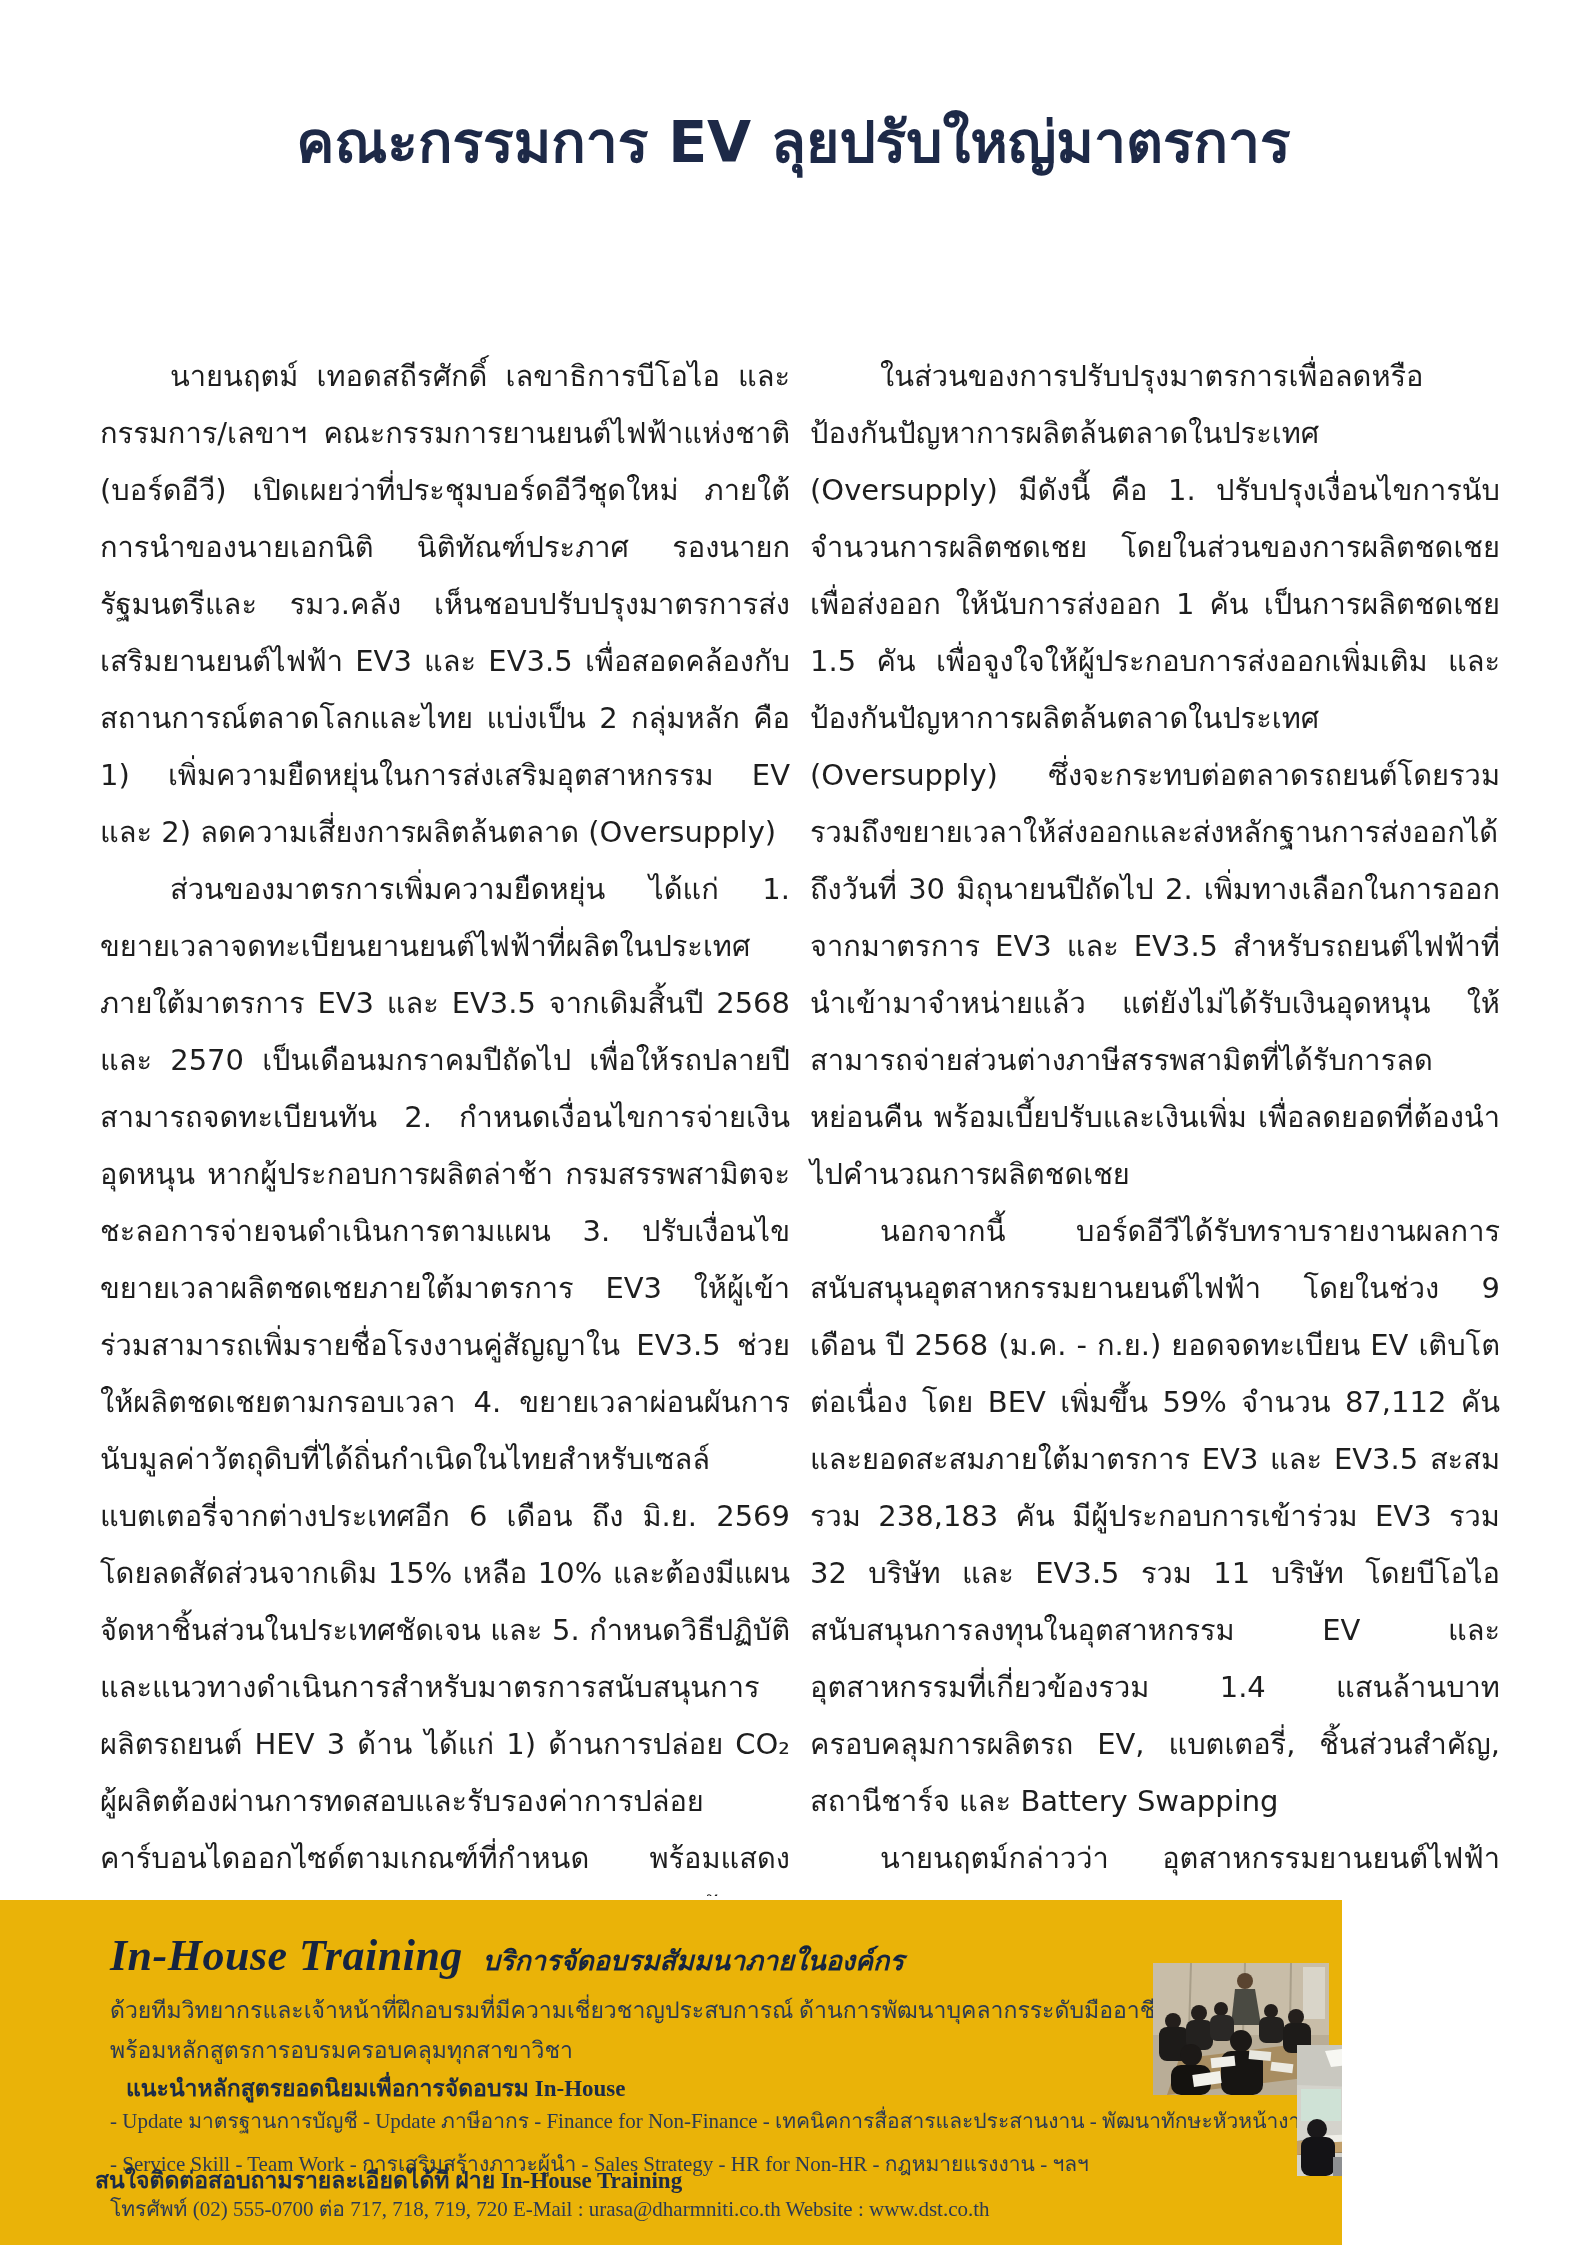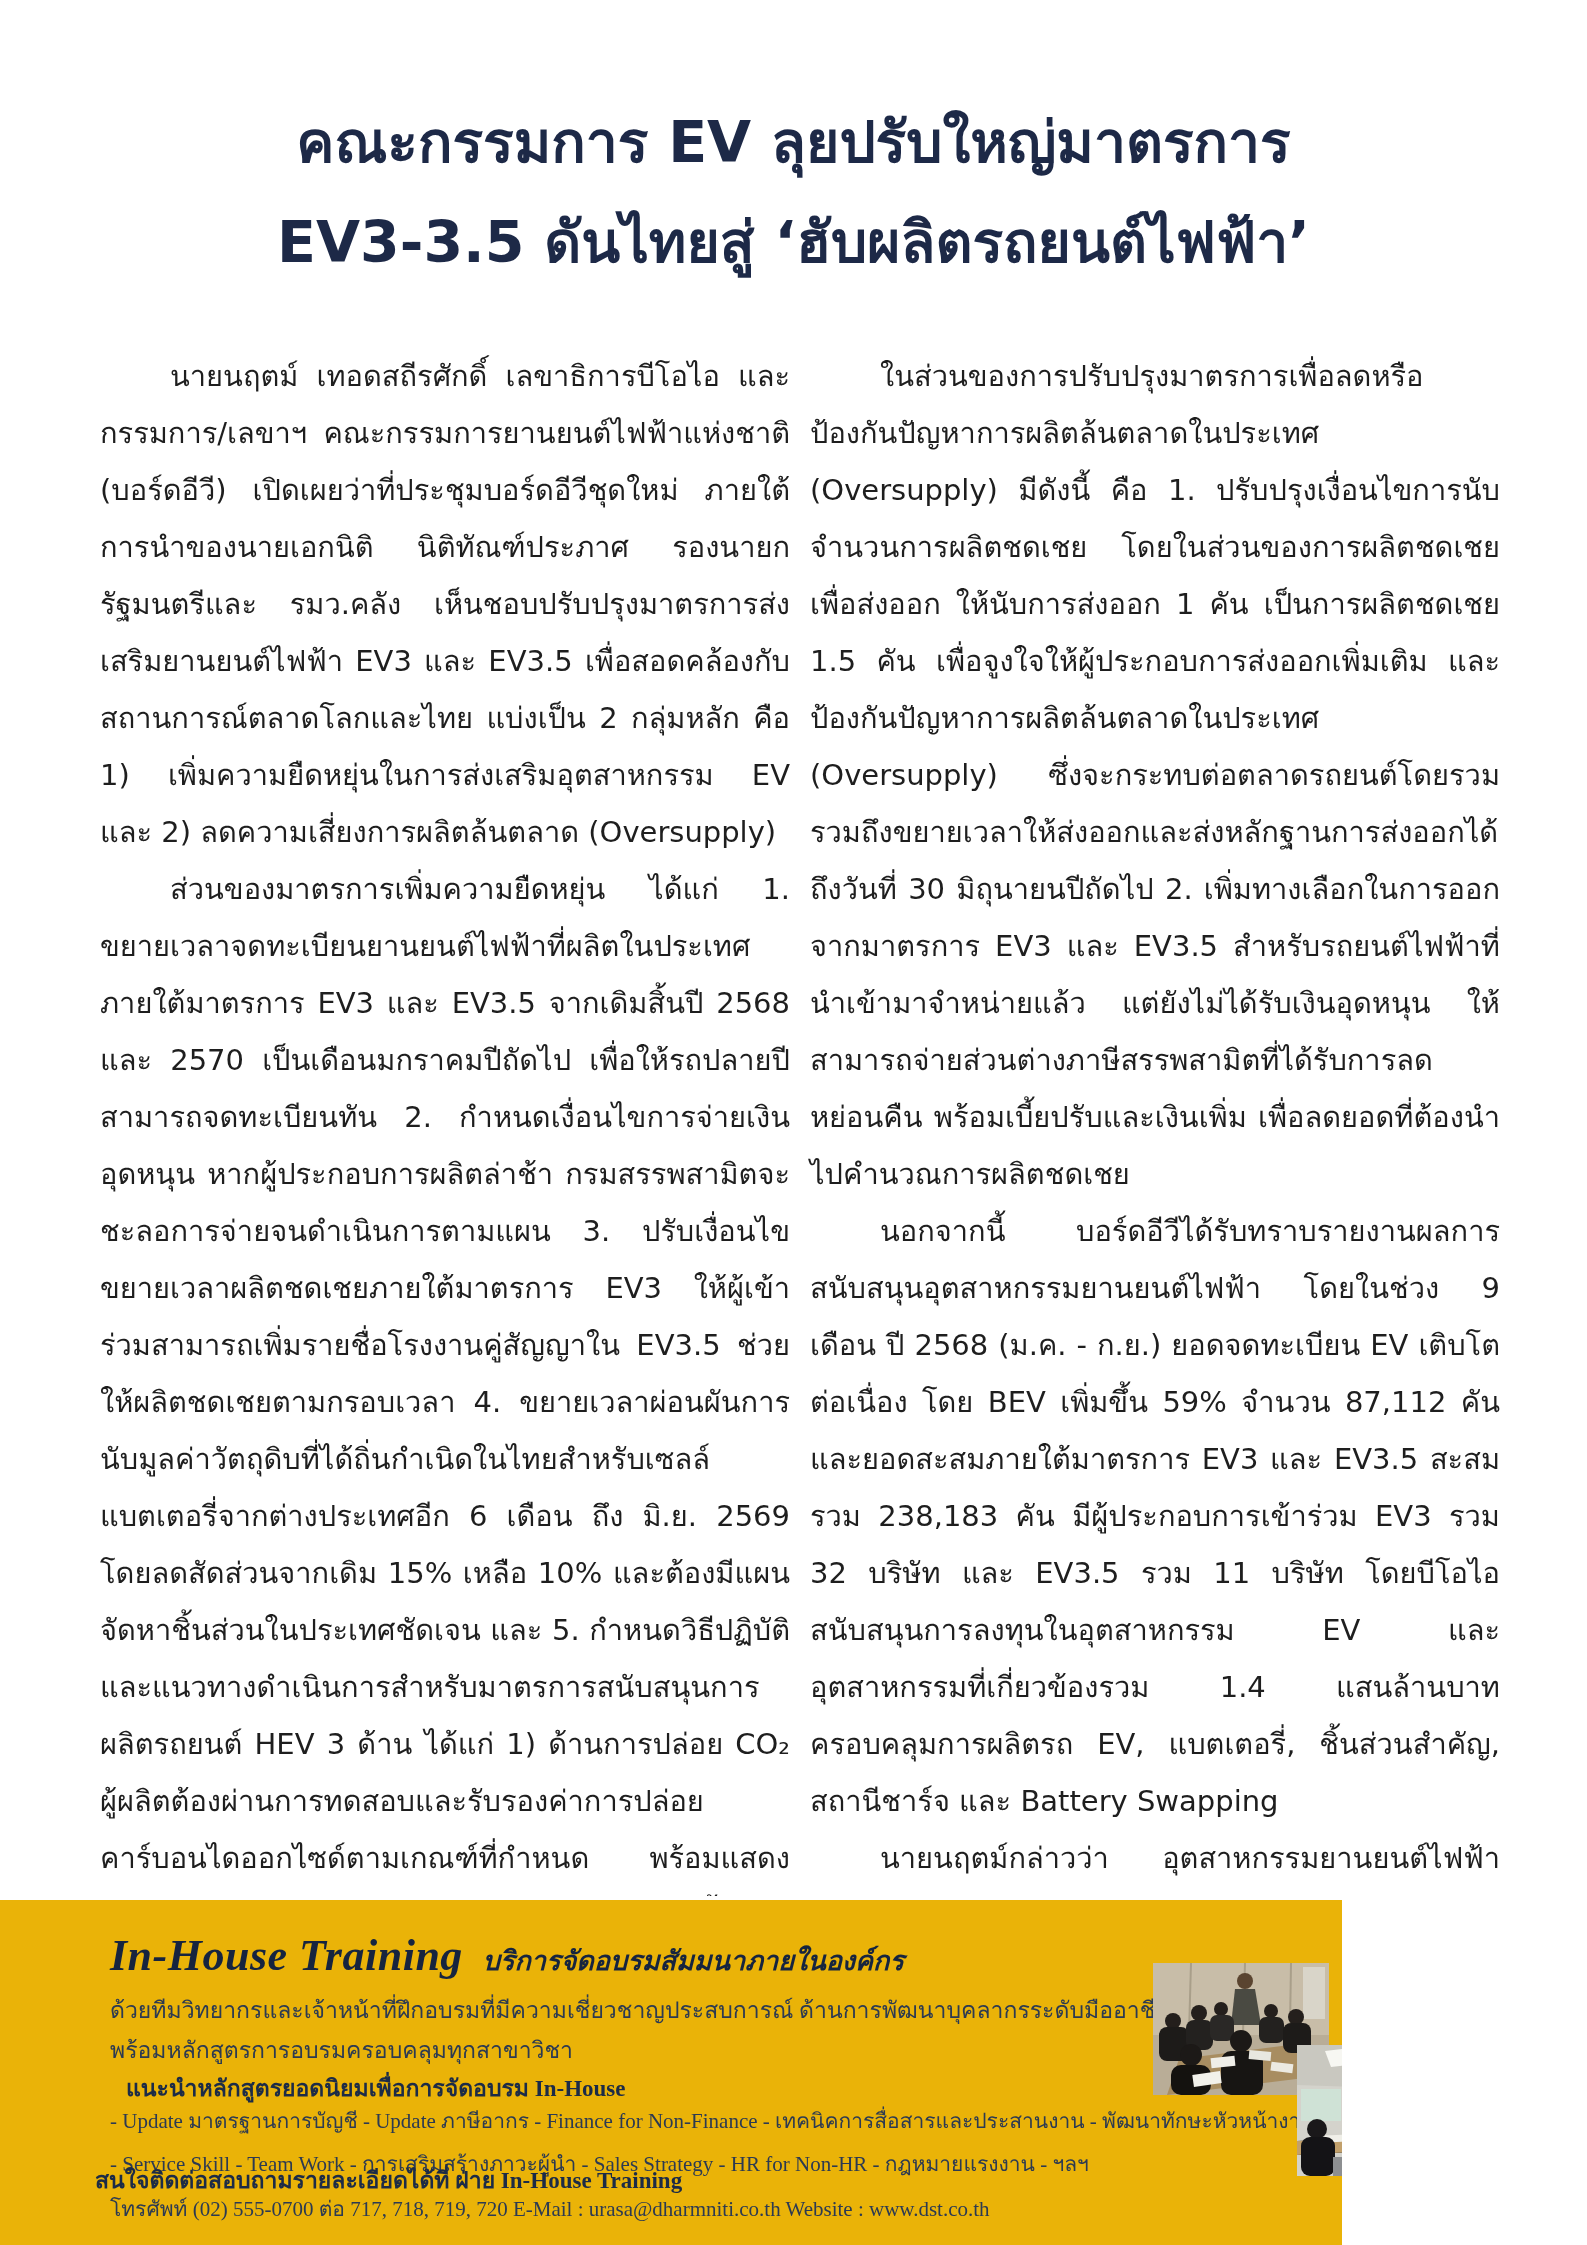--- a/index.html
+++ b/index.html
@@ -62,21 +62,20 @@
   .photo { position:absolute; overflow:hidden; }
   .photo svg { display:block; width:100%; height:100%; }
   .photo1 { left:1153px; top:63px;  width:176px; height:132px; z-index:1; }
   .photo2 { left:1297px; top:145px; width:175px; height:131px; z-index:2; }
 </style>
 </head>
 <body>
 
 <h1 class="headline">
   <span>คณะกรรมการ EV ลุยปรับใหญ่มาตรการ</span>
-  <span>EV3-3.5 ดันไทยสู่ ‘ฮับผลิตรถยนต์ไฟฟ้า’</span>
 </h1>
 
 <div class="columns">
   <div class="col">
     <p>นายนฤตม์ เทอดสถีรศักดิ์ เลขาธิการบีโอไอ และกรรมการ/เลขาฯ คณะกรรมการยานยนต์ไฟฟ้าแห่งชาติ (บอร์ดอีวี) เปิดเผยว่าที่ประชุมบอร์ดอีวีชุดใหม่ ภายใต้การนำของนายเอกนิติ นิติทัณฑ์ประภาศ รองนายกรัฐมนตรีและ รมว.คลัง เห็นชอบปรับปรุงมาตรการส่งเสริมยานยนต์ไฟฟ้า EV3 และ EV3.5 เพื่อสอดคล้องกับสถานการณ์ตลาดโลกและไทย แบ่งเป็น 2 กลุ่มหลัก คือ 1) เพิ่มความยืดหยุ่นในการส่งเสริมอุตสาหกรรม EV และ 2) ลดความเสี่ยงการผลิตล้นตลาด (Oversupply)</p>
     <p>ส่วนของมาตรการเพิ่มความยืดหยุ่น ได้แก่ 1. ขยายเวลาจดทะเบียนยานยนต์ไฟฟ้าที่ผลิตในประเทศ ภายใต้มาตรการ EV3 และ EV3.5 จากเดิมสิ้นปี 2568 และ 2570 เป็นเดือนมกราคมปีถัดไป เพื่อให้รถปลายปีสามารถจดทะเบียนทัน 2. กำหนดเงื่อนไขการจ่ายเงินอุดหนุน หากผู้ประกอบการผลิตล่าช้า กรมสรรพสามิตจะชะลอการจ่ายจนดำเนินการตามแผน 3. ปรับเงื่อนไขขยายเวลาผลิตชดเชยภายใต้มาตรการ EV3 ให้ผู้เข้าร่วมสามารถเพิ่มรายชื่อโรงงานคู่สัญญาใน EV3.5 ช่วยให้ผลิตชดเชยตามกรอบเวลา 4. ขยายเวลาผ่อนผันการนับมูลค่าวัตถุดิบที่ได้ถิ่นกำเนิดในไทยสำหรับเซลล์แบตเตอรี่จากต่างประเทศอีก 6 เดือน ถึง มิ.ย. 2569 โดยลดสัดส่วนจากเดิม 15% เหลือ 10% และต้องมีแผนจัดหาชิ้นส่วนในประเทศชัดเจน และ 5. กำหนดวิธีปฏิบัติและแนวทางดำเนินการสำหรับมาตรการสนับสนุนการผลิตรถยนต์ HEV 3 ด้าน ได้แก่ 1) ด้านการปล่อย CO₂ ผู้ผลิตต้องผ่านการทดสอบและรับรองค่าการปล่อยคาร์บอนไดออกไซด์ตามเกณฑ์ที่กำหนด พร้อมแสดงข้อมูลผ่านระบบ ECO Sticker 2) ด้านการใช้ชิ้นส่วนและแบตเตอรี่ที่ผลิตในประเทศตามสัดส่วนขั้นต่ำ และมี R&amp;D/แรงงานไทยไม่น้อยกว่า 75% และ 3) ด้านความปลอดภัยและระบบ ADAS ต้องทดสอบครบ 4 กลุ่มที่ ATTRIC</p>
   </div>
   <div class="col">
     <p>ในส่วนของการปรับปรุงมาตรการเพื่อลดหรือป้องกันปัญหาการผลิตล้นตลาดในประเทศ (Oversupply) มีดังนี้ คือ 1. ปรับปรุงเงื่อนไขการนับจำนวนการผลิตชดเชย โดยในส่วนของการผลิตชดเชยเพื่อส่งออก ให้นับการส่งออก 1 คัน เป็นการผลิตชดเชย 1.5 คัน เพื่อจูงใจให้ผู้ประกอบการส่งออกเพิ่มเติม และป้องกันปัญหาการผลิตล้นตลาดในประเทศ (Oversupply) ซึ่งจะกระทบต่อตลาดรถยนต์โดยรวม รวมถึงขยายเวลาให้ส่งออกและส่งหลักฐานการส่งออกได้ถึงวันที่ 30 มิถุนายนปีถัดไป 2. เพิ่มทางเลือกในการออกจากมาตรการ EV3 และ EV3.5 สำหรับรถยนต์ไฟฟ้าที่นำเข้ามาจำหน่ายแล้ว แต่ยังไม่ได้รับเงินอุดหนุน ให้สามารถจ่ายส่วนต่างภาษีสรรพสามิตที่ได้รับการลดหย่อนคืน พร้อมเบี้ยปรับและเงินเพิ่ม เพื่อลดยอดที่ต้องนำไปคำนวณการผลิตชดเชย</p>
     <p>นอกจากนี้ บอร์ดอีวีได้รับทราบรายงานผลการสนับสนุนอุตสาหกรรมยานยนต์ไฟฟ้า โดยในช่วง 9 เดือน ปี 2568 (ม.ค. - ก.ย.) ยอดจดทะเบียน EV เติบโตต่อเนื่อง โดย BEV เพิ่มขึ้น 59% จำนวน 87,112 คัน และยอดสะสมภายใต้มาตรการ EV3 และ EV3.5 สะสมรวม 238,183 คัน มีผู้ประกอบการเข้าร่วม EV3 รวม 32 บริษัท และ EV3.5 รวม 11 บริษัท โดยบีโอไอสนับสนุนการลงทุนในอุตสาหกรรม EV และอุตสาหกรรมที่เกี่ยวข้องรวม 1.4 แสนล้านบาท ครอบคลุมการผลิตรถ EV, แบตเตอรี่, ชิ้นส่วนสำคัญ, สถานีชาร์จ และ Battery Swapping</p>

